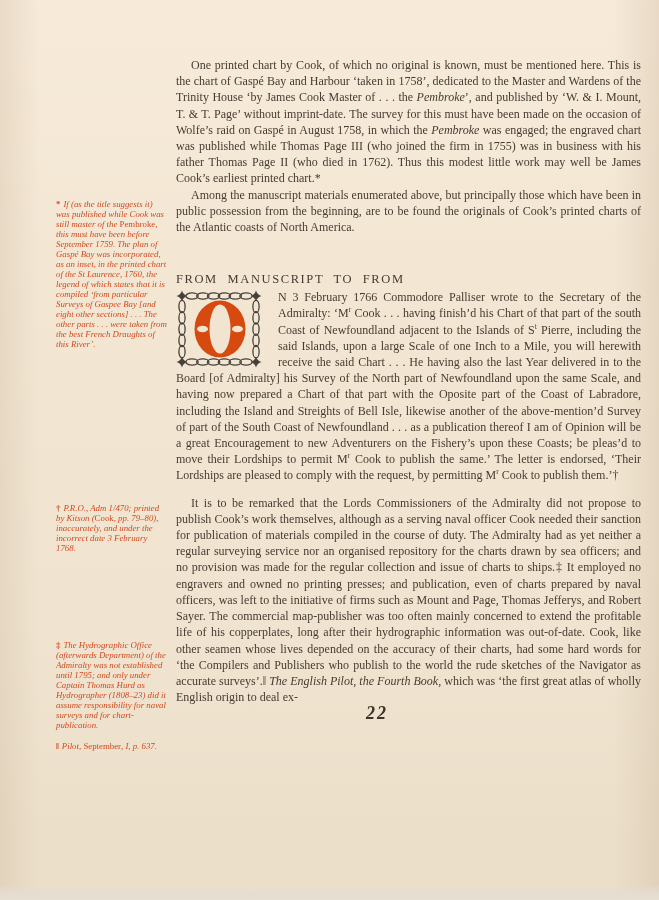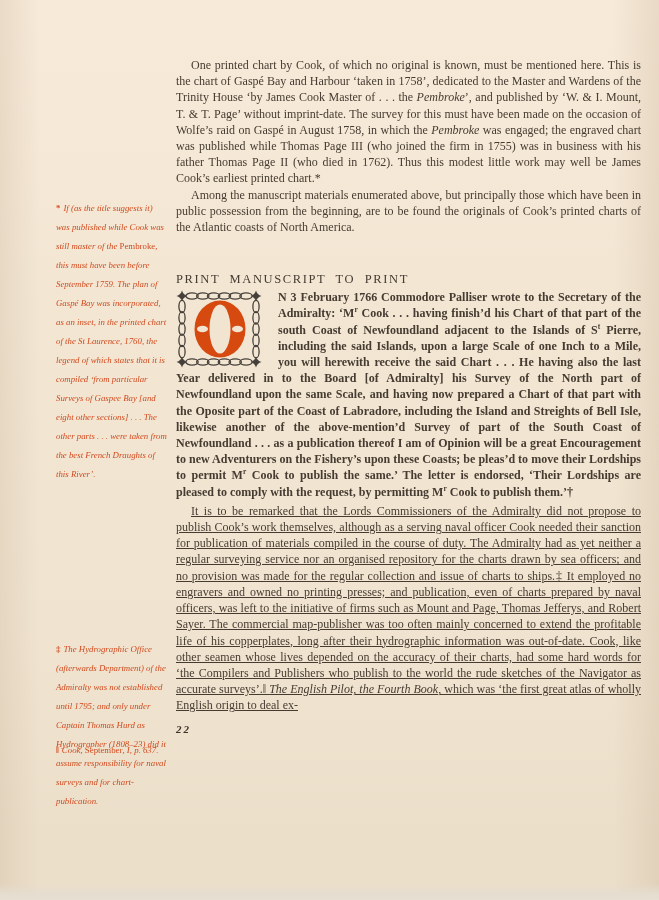--- a/index.html
+++ b/index.html
@@ -34,75 +34,75 @@
   }
   .para{margin:0;}
   .para.indent{text-indent:15px;}
   .para1{margin-top:57px;}
   .section-heading{
     margin:36px 0 0 0;
     font-size:12.5px;line-height:16px;font-weight:normal;
     letter-spacing:1.6px;word-spacing:5px;
     color:var(--ink);
   }
-  .letter-para{margin-top:2px;font-weight:bold;}
-  .para4{margin-top:3px;text-decoration:underline;}
+  .letter-para{margin-top:2px;}
+  .para4{margin-top:11px;}
   .i{font-style:italic;}
   .rm{font-style:normal;}
   sup{font-size:0.62em;line-height:0;vertical-align:super;}
 
   
   .initial-block{
     float:left;width:86px;height:78px;
     margin:1px 16px 2px 0;
   }
   .initial-block svg{display:block;}
 
   
   .page-number{
-    margin-top:7px;
-    text-align:left;padding-right:63px;
-    font-size:11px;font-style:italic;font-weight:bold;
+    text-align:center;padding-right:63px;
+    font-size:18px;font-style:italic;font-weight:bold;
     letter-spacing:2px;color:#3d352c;
   }
 
   
   .margin-note{
     position:absolute;left:56px;width:112px;
     color:var(--rubric);
-    font-size:8.8px;line-height:19px;
+    font-size:8.8px;line-height:10px;
     font-style:italic;text-align:left;
   }
   .note-1{top:199px;}
   .note-2{top:503px;}
   .note-3{top:640px;}
   .note-4{top:741px;}
   .note-marker{
     font-style:normal;font-weight:bold;margin-right:3px;
   }
 </style>
 </head>
 <body>
 
 <div class="page">
 
   <div class="margin-note note-1"><span class="note-marker">*</span><span><span>If (as the title suggests it) was published while Cook was still master of the </span><span class="rm">Pembroke</span><span>, this must have been before September 1759. The plan of Gaspé Bay was incorporated, as an inset, in the printed chart of the St Laurence, 1760, the legend of which states that it is compiled ‘from particular Surveys of Gaspee Bay [and eight other sections] . . . The other parts . . . were taken from the best French Draughts of this River’.</span></span></div>
 
+  <div class="margin-note note-2"><span class="note-marker">†</span><span><span>P.R.O., Adm 1/470; printed by Kitson (</span><span class="rm">Cook</span><span>, pp. 79–80), inaccurately, and under the incorrect date 3 February 1768.</span></span></div>
 
   <div class="margin-note note-3"><span class="note-marker">‡</span><span><span>The Hydrographic Office (afterwards Department) of the Admiralty was not established until 1795; and only under Captain Thomas Hurd as Hydrographer (1808–23) did it assume responsibility for naval surveys and for chart-publication.</span></span></div>
 
-  <div class="margin-note note-4"><span class="note-marker">‖</span><span><span>Cook, </span><span class="rm">September</span><span>, I, p. 637.</span></span></div>
+  <div class="margin-note note-4"><span class="note-marker">‖</span><span><span>Pilot, </span><span class="rm">September</span><span>, I, p. 637.</span></span></div>
 
   <div class="text-col">
 
     <p class="para indent para1"><span>One printed chart by Cook, of which no original is known, must be mentioned here. This is the chart of Gaspé Bay and Harbour ‘taken in 1758’, dedicated to the Master and Wardens of the Trinity House ‘by James Cook Master of . . . the </span><span class="i">Pembroke</span><span>’, and published by ‘W. &amp; I. Mount, T. &amp; T. Page’ without imprint-date. The survey for this must have been made on the occasion of Wolfe’s raid on Gaspé in August 1758, in which the </span><span class="i">Pembroke</span><span> was engaged; the engraved chart was published while Thomas Page III (who joined the firm in 1755) was in business with his father Thomas Page II (who died in 1762). Thus this modest little work may well be James Cook’s earliest printed chart.*</span></p>
 
     <p class="para indent">Among the manuscript materials enumerated above, but principally those which have been in public possession from the beginning, are to be found the originals of Cook’s printed charts of the Atlantic coasts of North America.</p>
 
-    <h2 class="section-heading">PRINT MANUSCRIPT TO PRINT</h2>
+    <h2 class="section-heading">FROM MANUSCRIPT TO FROM</h2>
 
     <p class="para letter-para">
       <span class="initial-block">
         <svg width="86" height="78" viewBox="0 0 86 78" aria-hidden="true">
           <g fill="none" stroke="var(--ornament)" stroke-width="1.3">
 
             <ellipse cx="16" cy="6" rx="6.2" ry="3.1"></ellipse>
               <ellipse cx="26.8" cy="6" rx="6.2" ry="3.1"></ellipse>
               <ellipse cx="37.6" cy="6" rx="6.2" ry="3.1"></ellipse>
               <ellipse cx="48.4" cy="6" rx="6.2" ry="3.1"></ellipse>

